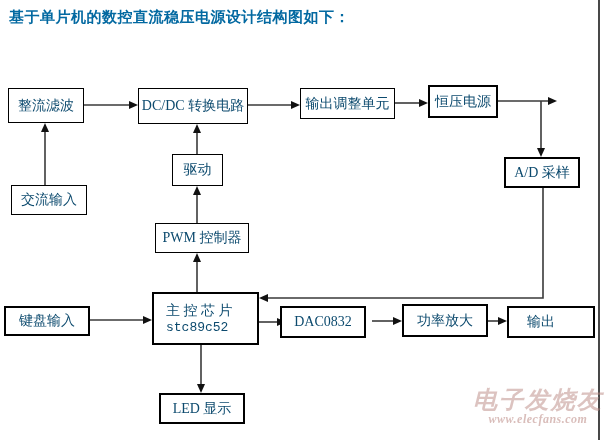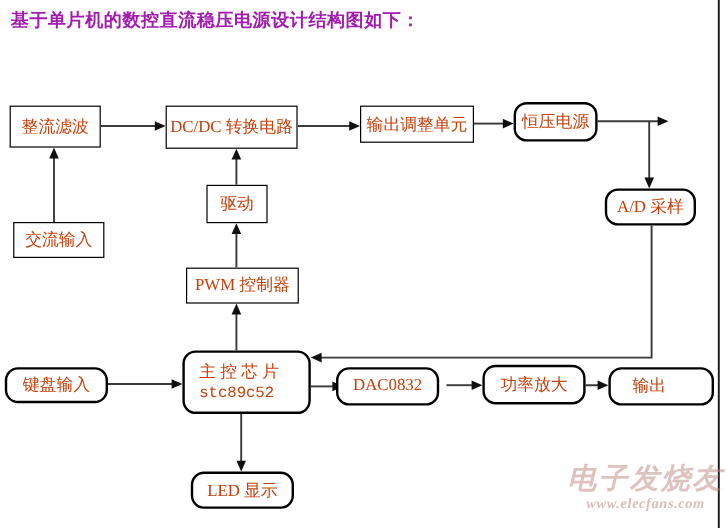--- a/index.html
+++ b/index.html
@@ -2,28 +2,28 @@
 <html><head>
 <meta charset="utf-8">
 <style>
   html,body{margin:0;padding:0;background:#ffffff;}
   #stage{
     position:relative;width:606px;height:440px;background:#ffffff;
     font-family:"Liberation Serif","DejaVu Serif",serif;overflow:hidden;
   }
   #title{
     position:absolute;left:9px;top:8px;font-size:15px;font-weight:bold;
-    color:#a21caf;letter-spacing:0.5px;white-space:nowrap;
+    color:#0369a1;letter-spacing:0.5px;white-space:nowrap;
   }
   .node{
     position:absolute;box-sizing:border-box;background:#fff;
     border:1px solid #000;display:flex;align-items:center;justify-content:center;
-    font-size:14px;color:#c2410c;white-space:nowrap;
+    font-size:14px;color:#0c4a6e;white-space:nowrap;
   }
-  .thick{border-width:2px;border-radius:11px;}
+  .thick{border-width:2px;}
   
   .n-rect  {left:8px;  top:88px;  width:76px;  height:35px;}
   .n-dcdc  {left:138px;top:88px;  width:110px; height:36px;}
   .n-outadj{left:300px;top:88px;  width:95px;  height:31px;}
   .n-cv    {left:428px;top:85px;  width:70px;  height:33px;}
   .n-ac    {left:11px; top:185px; width:76px;  height:30px;}
   .n-drive {left:172px;top:154px; width:51px;  height:32px;}
   .n-ad    {left:504px;top:157px; width:76px;  height:31px;}
   .n-pwm   {left:155px;top:223px; width:94px;  height:30px;}
   .n-mcu   {left:152px;top:292px; width:107px; height:53px;

